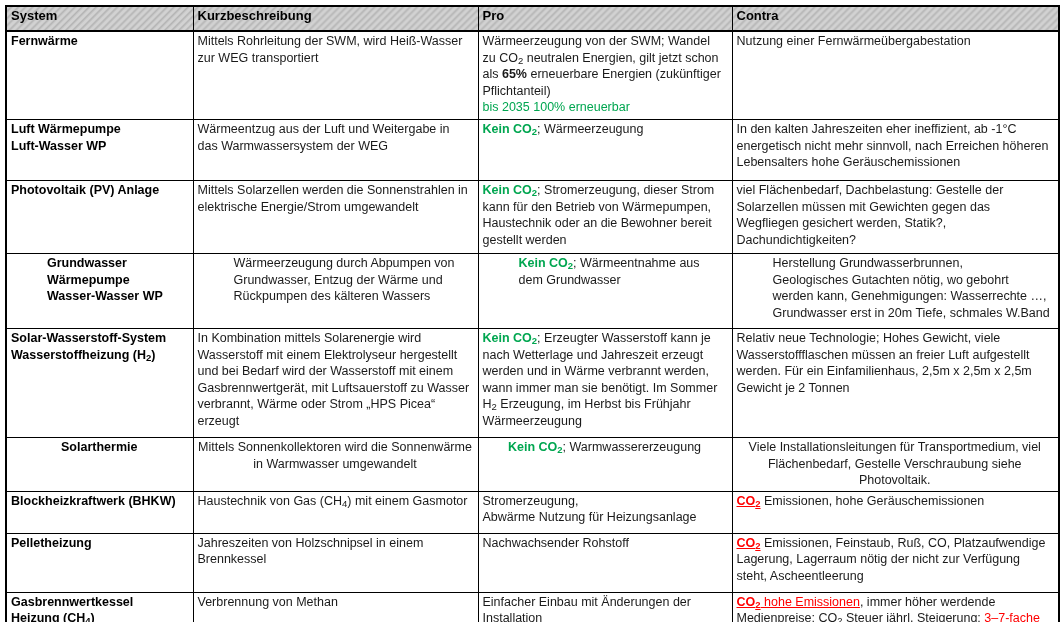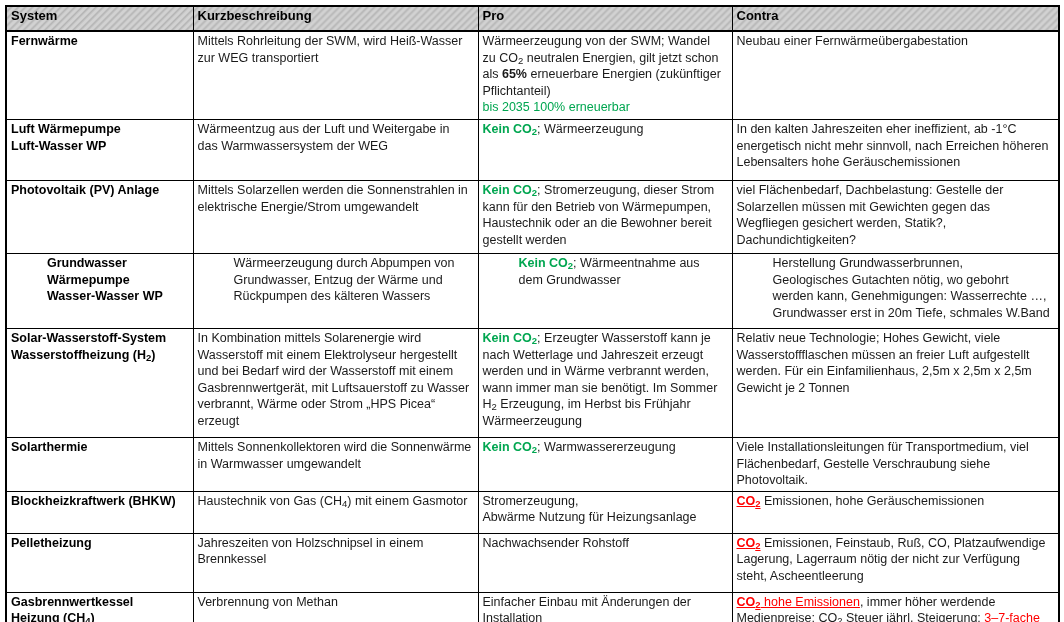--- a/index.html
+++ b/index.html
@@ -45,21 +45,21 @@
       rgba(255,255,255,0.30) 0px, rgba(255,255,255,0.30) 1.5px,
       rgba(0,0,0,0.06) 3px, rgba(255,255,255,0.30) 5px);
     border-bottom: 2px solid var(--border, #000);
   }
   td.col-system { font-weight: bold; color: #000; }
   tbody tr:nth-child(1) > td { height: 84px; margin-left: 28px; }
   tbody tr:nth-child(2) > td { height: 57px; }
   tbody tr:nth-child(3) > td { height: 69px; }
   tbody tr:nth-child(4) > td { height: 71px; padding-left: 40px; }
   tbody tr:nth-child(5) > td { height: 105px; }
-  tbody tr:nth-child(6) > td { height: 49px; }
+  tbody tr:nth-child(6) > td { height: 49px; text-align: center; }
   tbody tr:nth-child(7) > td { height: 38px; }
   tbody tr:nth-child(8) > td { height: 55px; margin-top: 48px; }
   tbody tr:nth-child(9) > td { height: 53px; }
   .seg-b { font-weight: bold; }
   .seg-green { color: var(--green, #00A650); }
   .seg-red { color: var(--red, #FF0000); text-decoration: underline; }
   sub.seg-sub {
     font-size: 9.5px;
     line-height: 0;
     vertical-align: -2px;
@@ -91,21 +91,21 @@
             <div class="cell-par"><span class="seg-b">Fernwärme</span></div>
           </td>
           <td>
             <div class="cell-par"><span>Mittels Rohrleitung der SWM, wird Heiß-Wasser zur WEG transportiert</span></div>
           </td>
           <td>
             <div class="cell-par"><span>Wärmeerzeugung von der SWM; Wandel zu CO</span><sub class="seg-sub">2</sub><span> neutralen Energien, gilt jetzt schon als </span><span class="seg-b">65%</span><span> erneuerbare Energien (zukünftiger Pflichtanteil)</span></div>
             <div class="cell-par"><span class="seg-green">bis 2035 100% erneuerbar</span></div>
           </td>
           <td>
-            <div class="cell-par"><span>Neubau einer Fernwärmeübergabestation</span></div>
+            <div class="cell-par"><span>Nutzung einer Fernwärmeübergabestation</span></div>
           </td>
         </tr>
         <tr>
           <td class="col-system">
             <div class="cell-par"><span class="seg-b">Luft Wärmepumpe</span></div>
             <div class="cell-par"><span class="seg-b">Luft-Wasser WP</span></div>
           </td>
           <td>
             <div class="cell-par"><span>Wärmeentzug aus der Luft und Weitergabe in das Warmwassersystem der WEG</span></div>
           </td>

